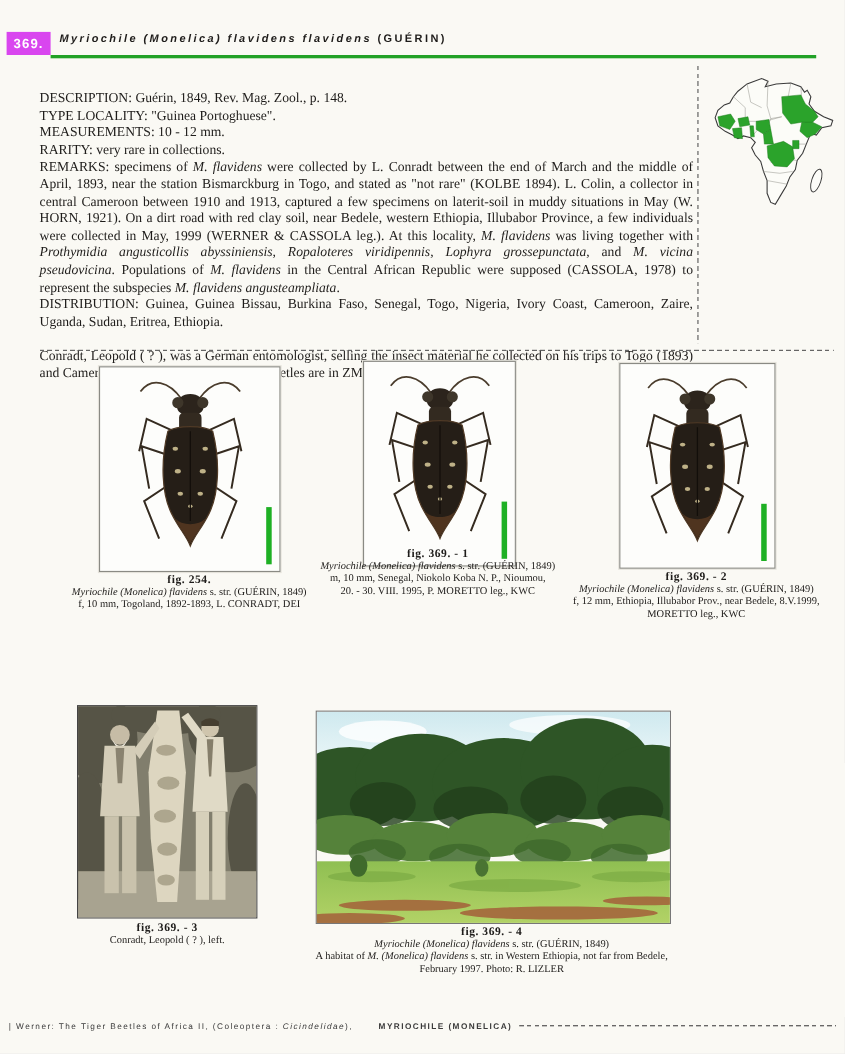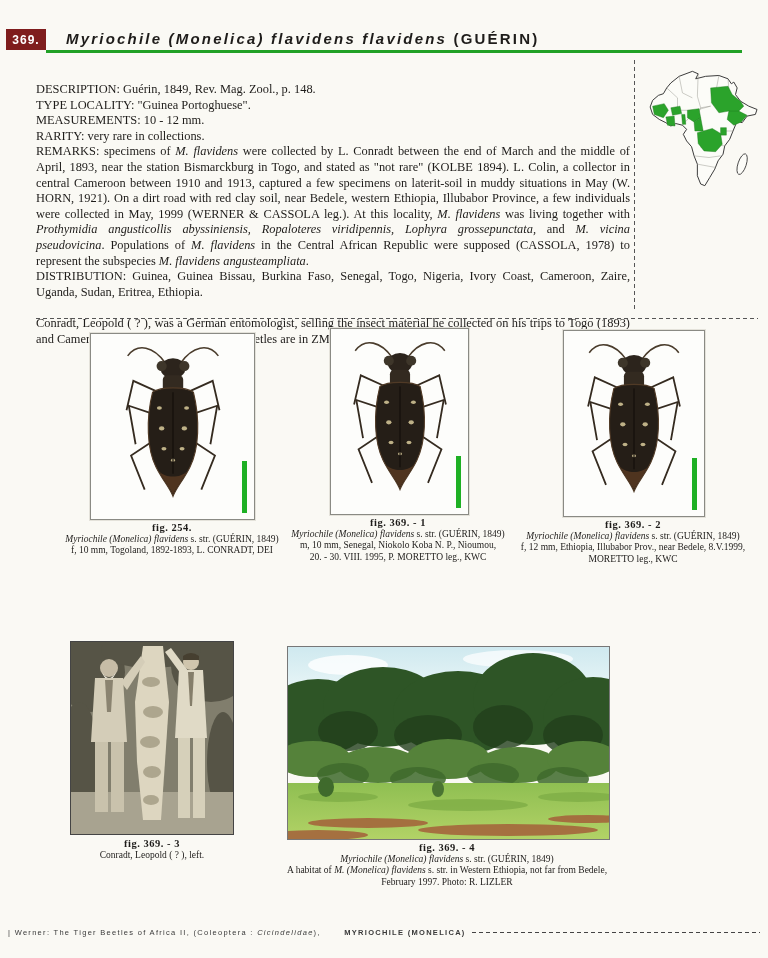--- a/index.html
+++ b/index.html
@@ -3,25 +3,25 @@
 <meta charset="utf-8">
 <style>
   html,body{margin:0;padding:0;background:#e8e8e6;}
   .page{position:relative;width:768px;height:958px;background:#faf9f4;overflow:hidden;
         font-family:"Liberation Serif","DejaVu Serif",serif;color:#1e1c1a;}
   .abs{position:absolute;}
   .it{font-style:italic;}
   .bd{font-weight:bold;padding-left:20px;}
 
   
-  .numbox{left:6px;top:29px;width:40px;height:21px;background:#7f1d1d;color:#fff;
+  .numbox{left:6px;top:29px;width:40px;height:21px;background:#d946ef;color:#fff;
           font-family:"Liberation Sans",sans-serif;font-weight:bold;font-size:12px;
           letter-spacing:1px;display:flex;align-items:center;justify-content:center;}
   .title{left:54px;top:30px;font-family:"Liberation Sans",sans-serif;font-weight:bold;
-         font-style:italic;font-size:15px;letter-spacing:2.2px;white-space:nowrap;margin-left:12px;}
+         font-style:italic;font-size:10px;letter-spacing:2.2px;white-space:nowrap;}
   .title .gu{font-style:normal;}
   .greenline{left:46px;width:696px;top:50px;height:3px;background:#21a126;}
 
   
   .textcol{left:36px;top:82px;width:594px;font-size:12.4px;line-height:15.6px;}
   .textcol p{margin:0;}
   .just{text-align:justify;}
   .gap{height:15.6px;}
 
   
@@ -149,21 +149,21 @@
     <div><span class="it">Myriochile (Monelica) flavidens</span><span> s. str. (GUÉRIN, 1849)</span></div>
     <div>f, 10 mm, Togoland, 1892-1893, L. CONRADT, DEI</div>
   </div>
 
   <div class="abs photo" style="left:330px;top:328px;width:137px;height:185px;">
     <svg class="beetle" width="106" height="168" viewBox="0 0 90 150">
         <use href="#beetle"></use>
       </svg>
     <div class="scalebar"></div>
   </div>
-  <div class="abs cap" style="left:267px;top:517px;width:262px;">
+  <div class="abs cap" style="left:267px;top:498px;width:262px;">
     <div class="figlab">fig. 369. - 1</div>
     <div><span class="it">Myriochile (Monelica) flavidens</span><span> s. str. (GUÉRIN, 1849)</span></div>
     <div>m, 10 mm, Senegal, Niokolo Koba N. P., Nioumou,</div>
     <div>20. - 30. VIII. 1995, P. MORETTO leg., KWC</div>
   </div>
 
   <div class="abs photo" style="left:563px;top:330px;width:140px;height:185px;">
     <svg class="beetle" width="106" height="168" viewBox="0 0 90 150">
         <use href="#beetle"></use>
       </svg>

